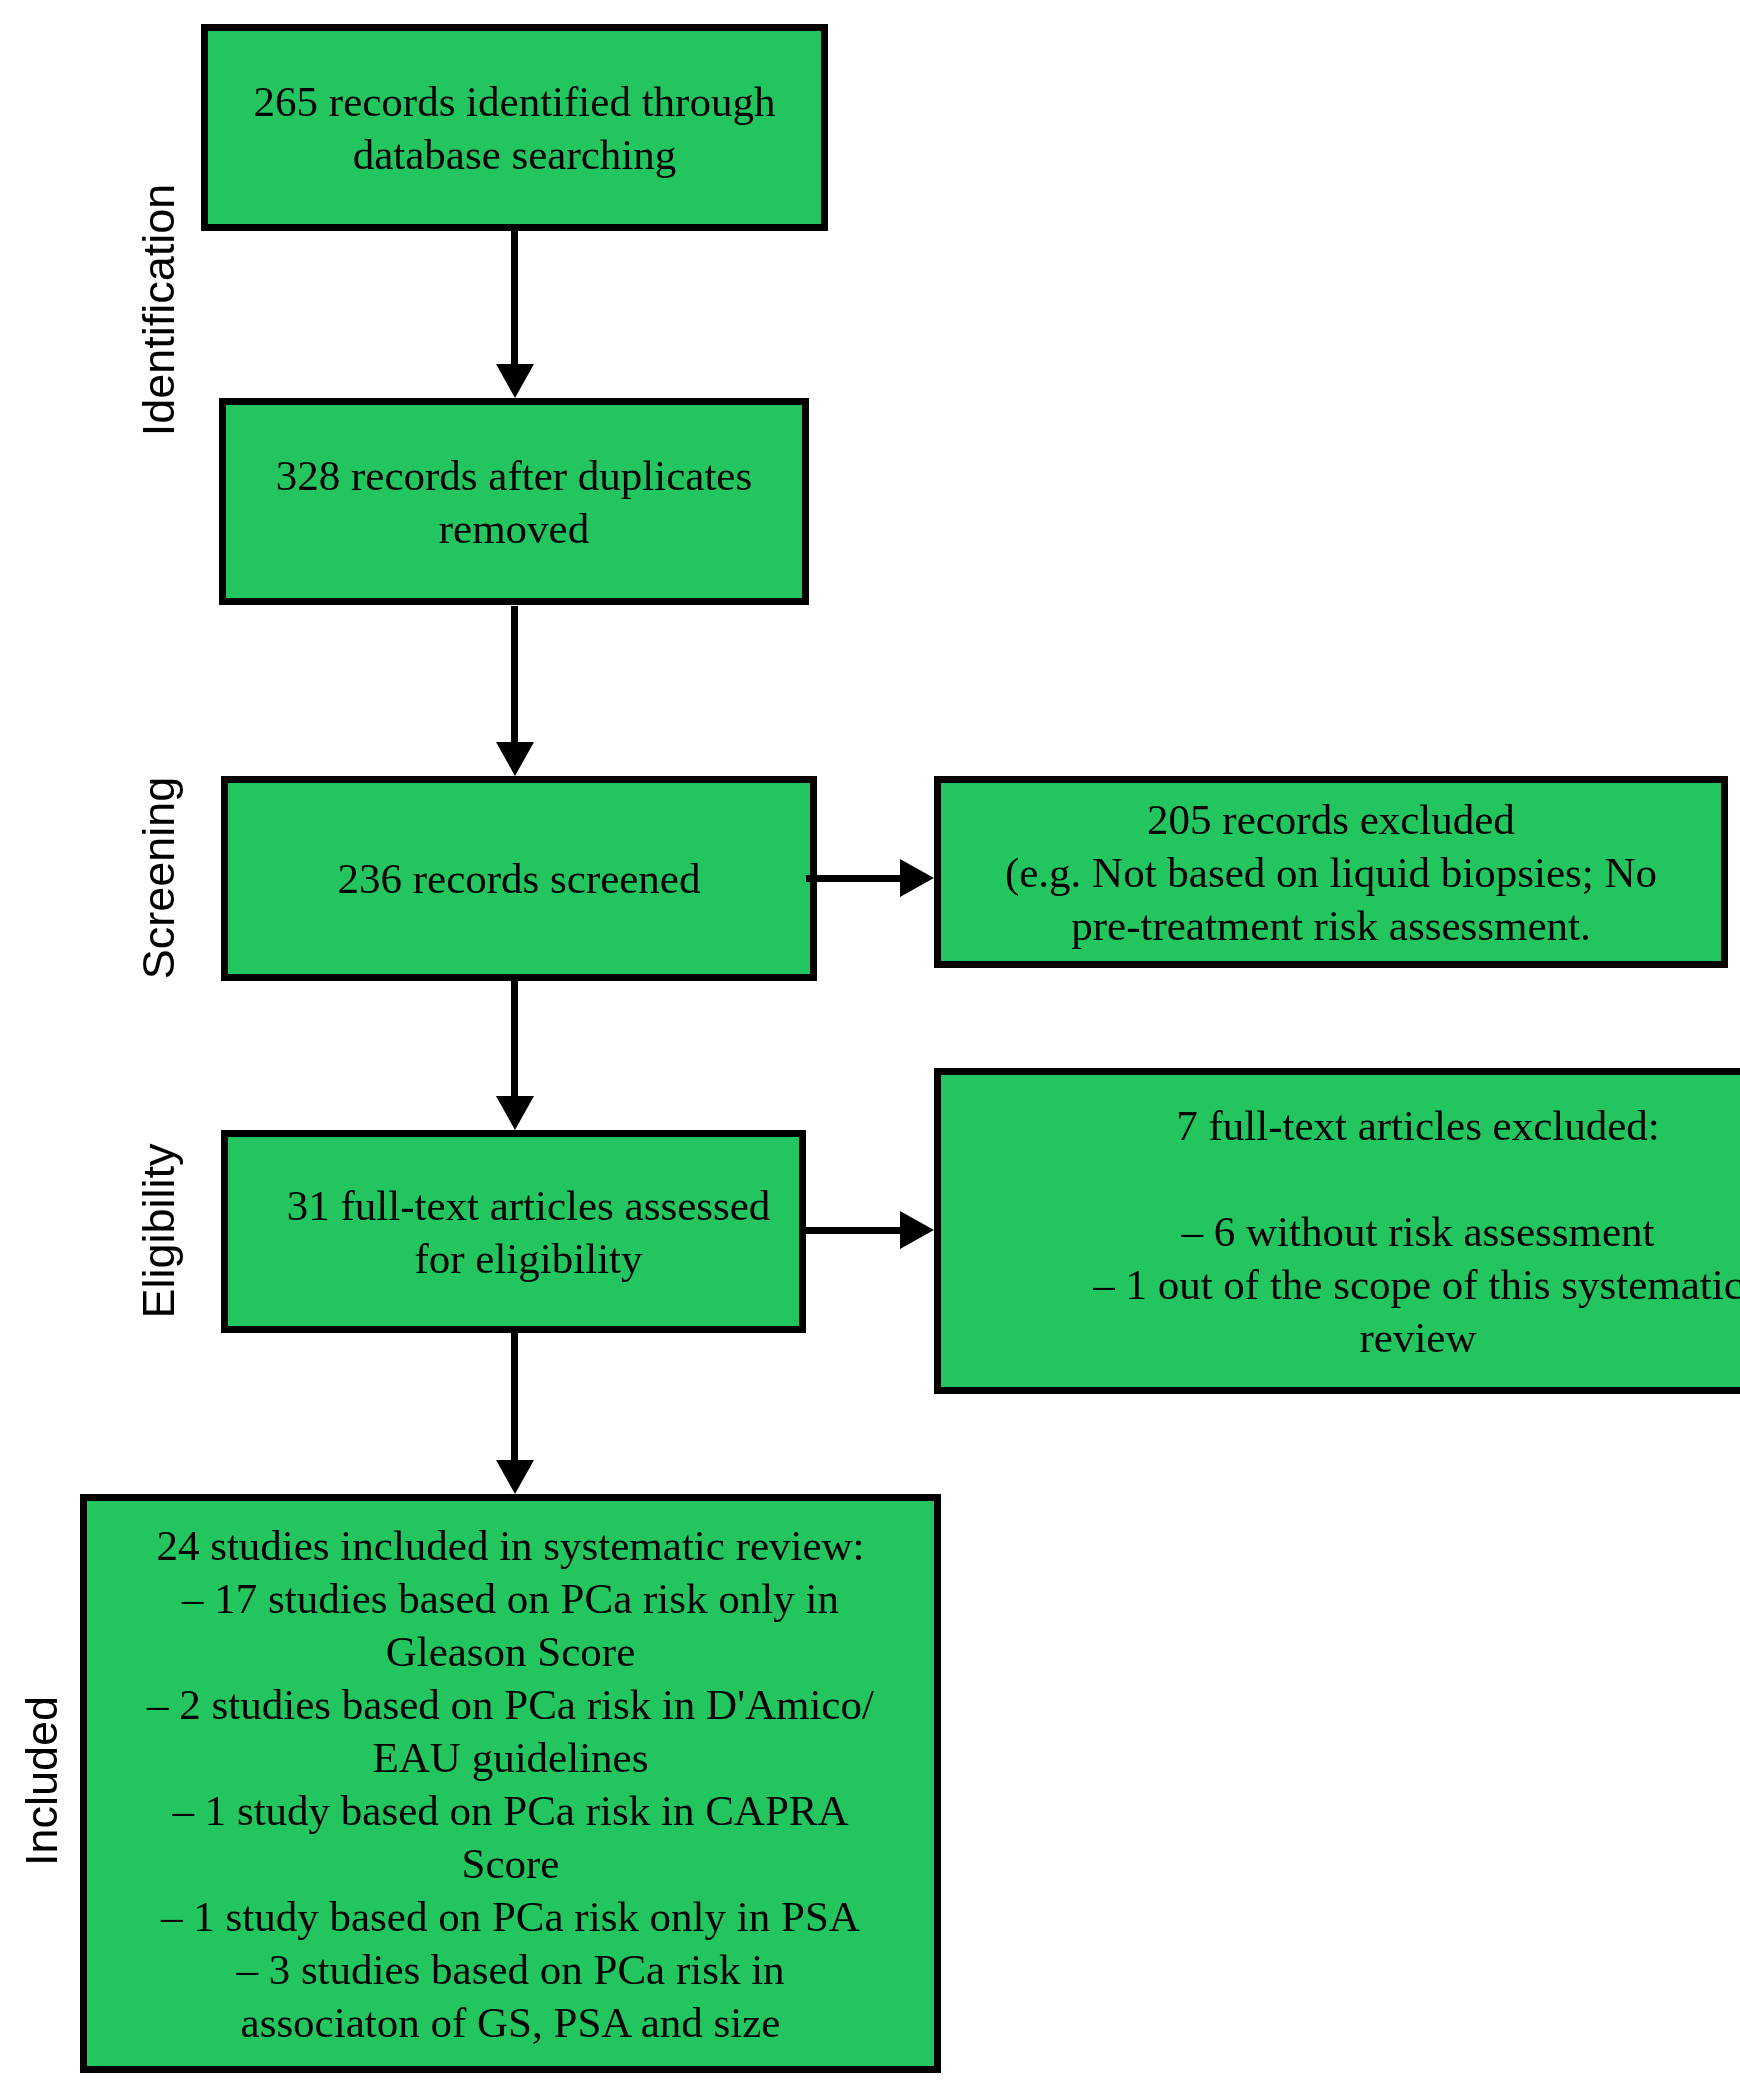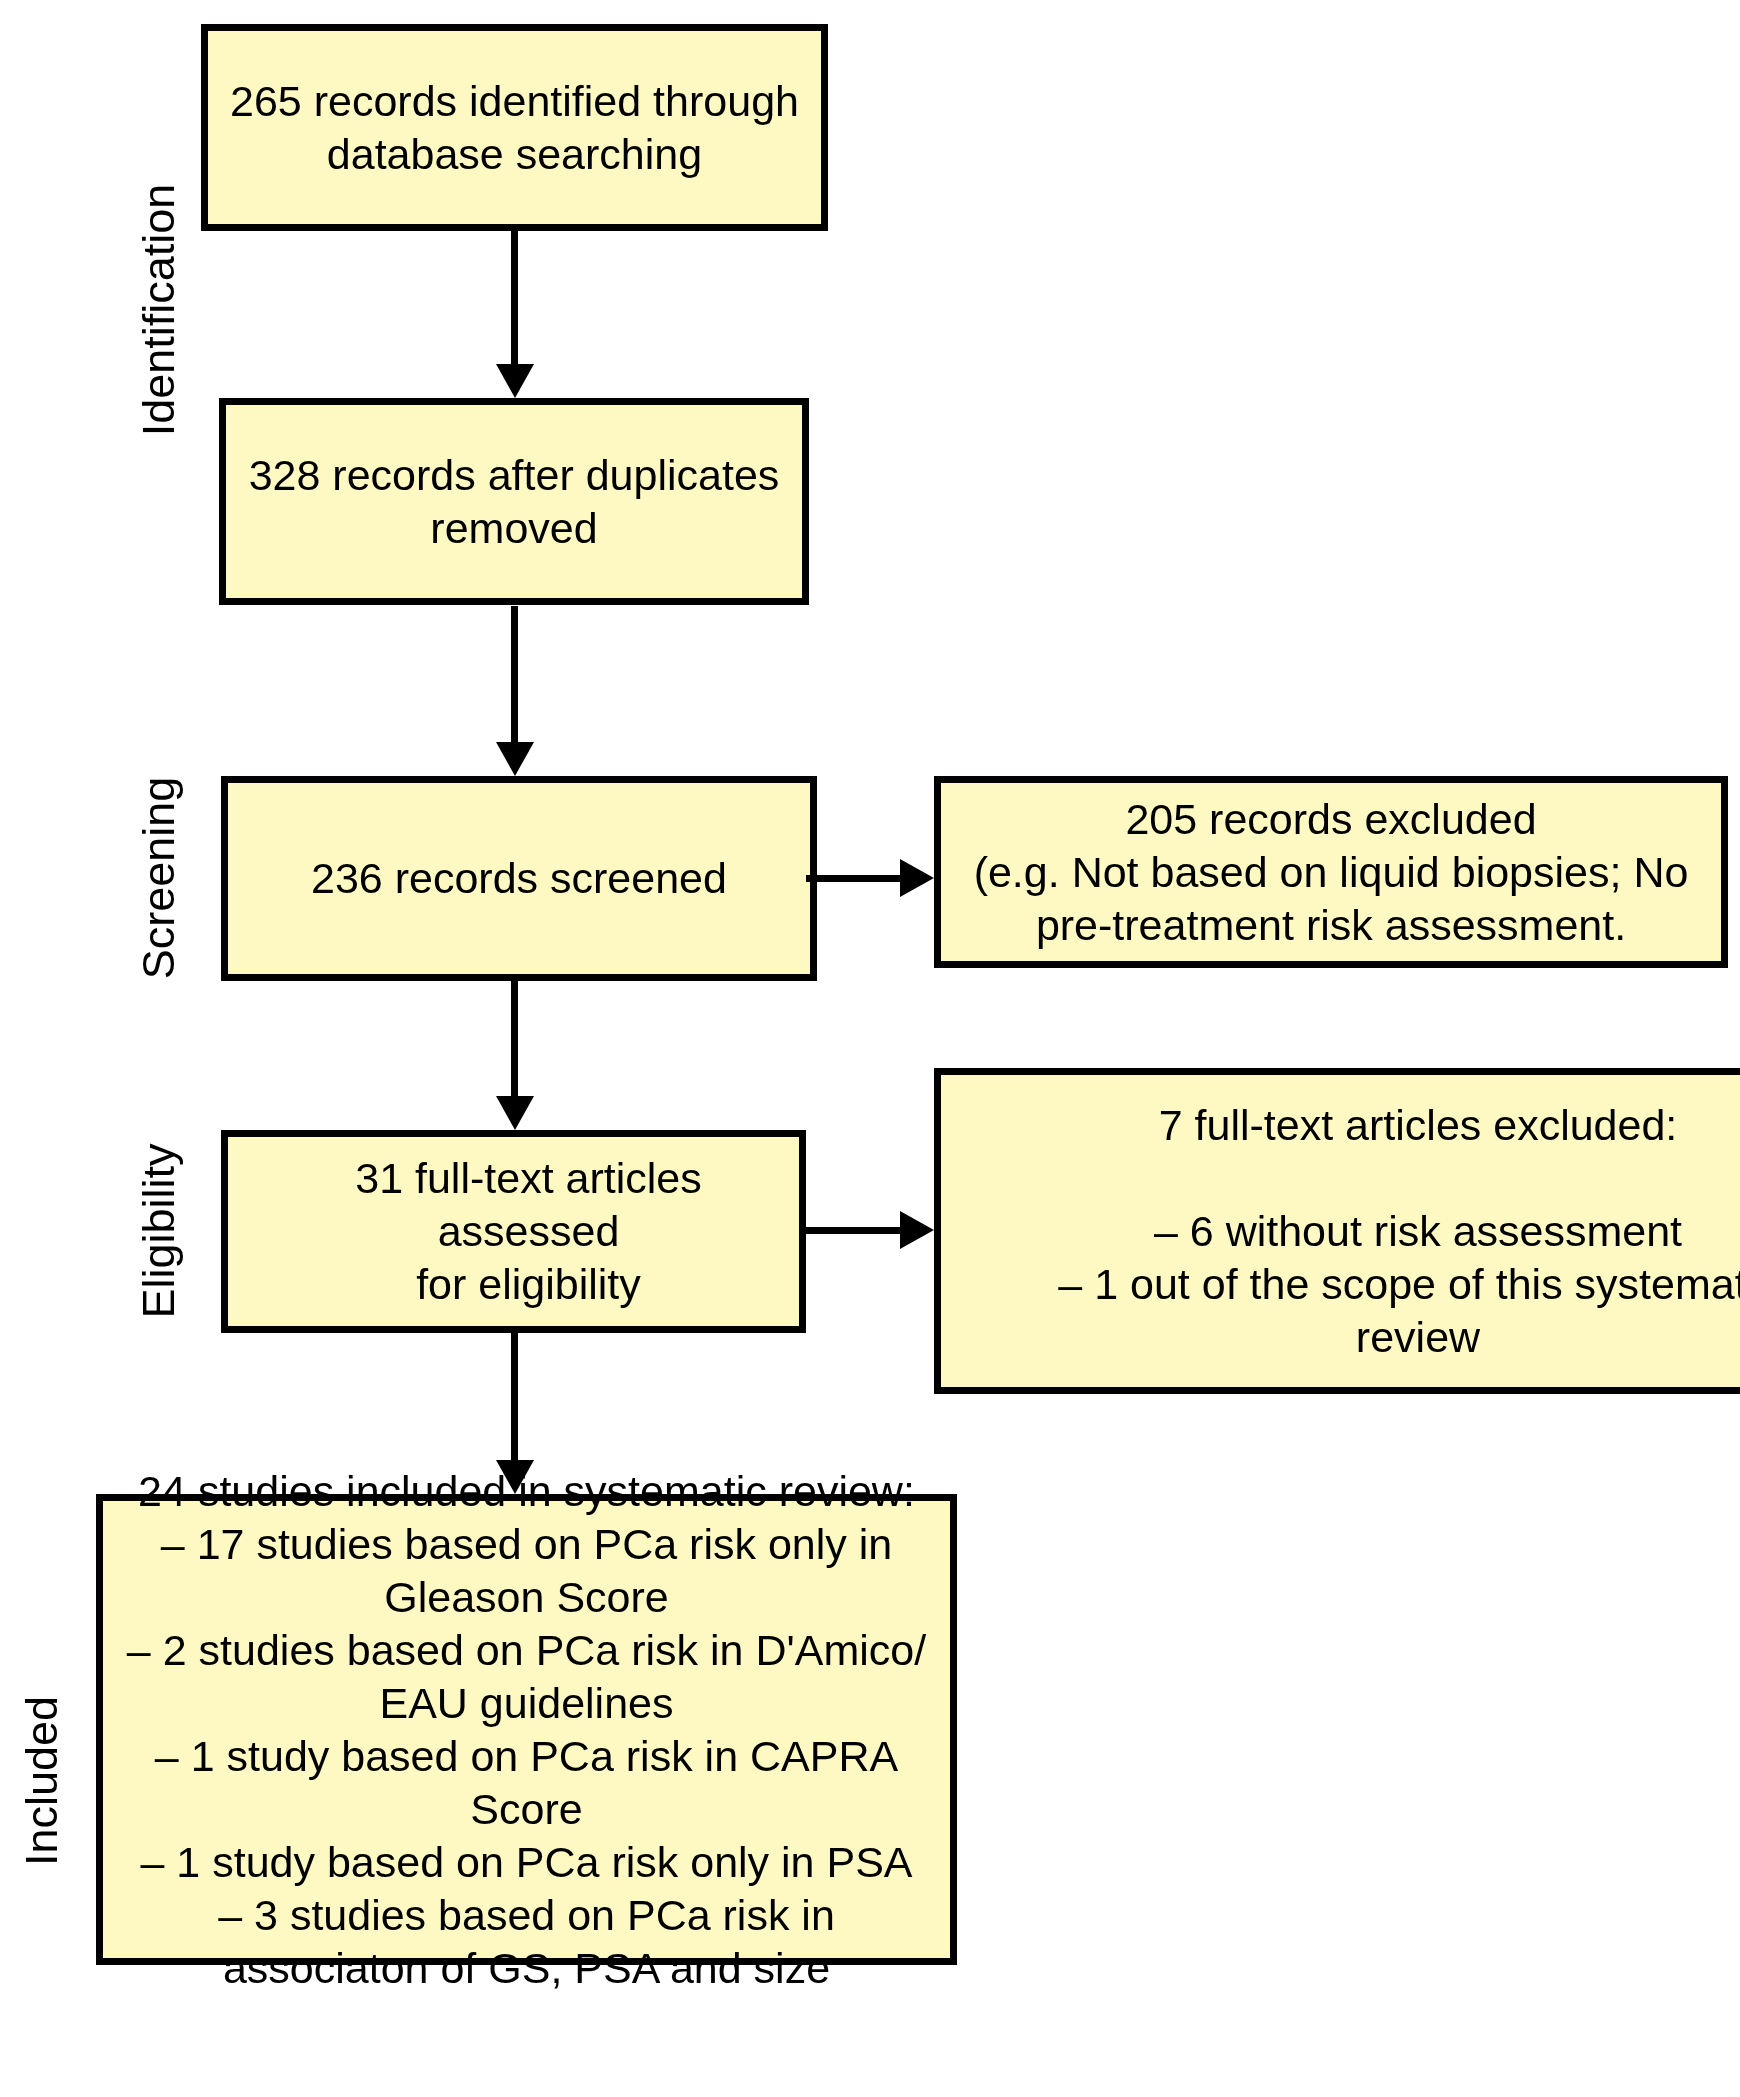--- a/index.html
+++ b/index.html
@@ -11,25 +11,26 @@
     position: relative;
     width: 1740px;
     height: 2097px;
     background: #ffffff;
     font-family: "Liberation Sans", sans-serif;
     color: #000000;
   }
   .fbox {
     position: absolute;
     border: 7.2px solid #000000;
-    background: #fef9c3;
+    background: #22c55e;
     box-sizing: border-box;
     display: flex;
     align-items: center;
     justify-content: center;
+    font-family: Liberation Serif, serif;
   }
   .fbox .txt {
     white-space: pre-line;
     text-align: center;
     font-size: 43px;
     line-height: 53px;
     padding: 0 11.3px;
   }
   .vlabel {
     position: absolute;
@@ -67,21 +68,21 @@
     border-bottom: 19.3px solid transparent;
     border-left: 34px solid #000000;
   }
   
   #box-identified   { left: 201px;  top: 24px;   width: 627px;  height: 207px; }
   #box-dedup       { left: 219px;  top: 398px;  width: 590px;  height: 207px; }
   #box-screened    { left: 221px;  top: 776px;  width: 596px;  height: 205px; }
   #box-rec-excl    { left: 934px; top: 776px;  width: 794px;  height: 192px; }
   #box-fulltext    { left: 221px;  top: 1130px; width: 585px;  height: 203px; padding-left: 30px; }
   #box-ft-excl     { left: 934px; top: 1068px; width: 936px;  height: 326px; padding-left: 32px; }
-  #box-included    { left: 96px;  top: 1494px; width: 861px; height: 471px; }
+  #box-included    { left: 80px;  top: 1494px; width: 861px; height: 579px; }
   
   #label-identification { left: -123px; top: 281px; }
   #label-screening      { left: -123px; top: 849px; }
   #label-eligibility    { left: -123px; top: 1202px; }
   #label-included       { left: -240px; top: 1752px; }
   
   #line-1 { left: 511px; top: 231px;  height: 135px; }
   #head-1 { left: 496px; top: 364px; }
   #line-2 { left: 511px; top: 606px;  height: 138px; }
   #head-2 { left: 496px; top: 742px; }

